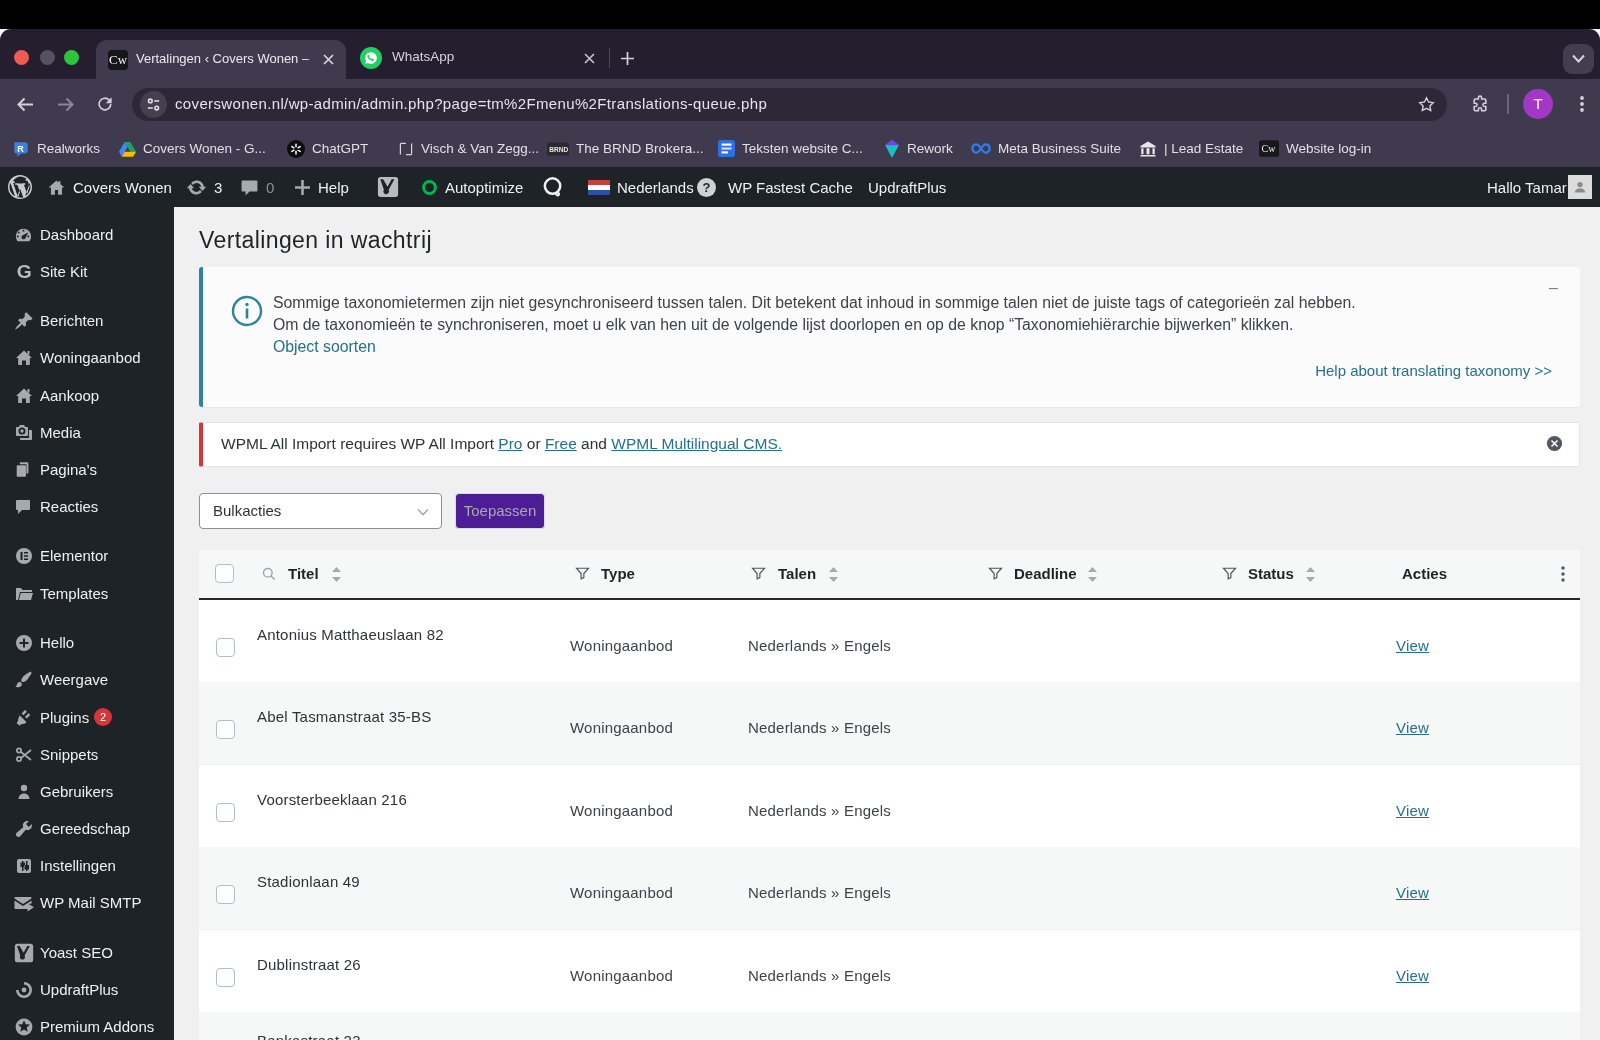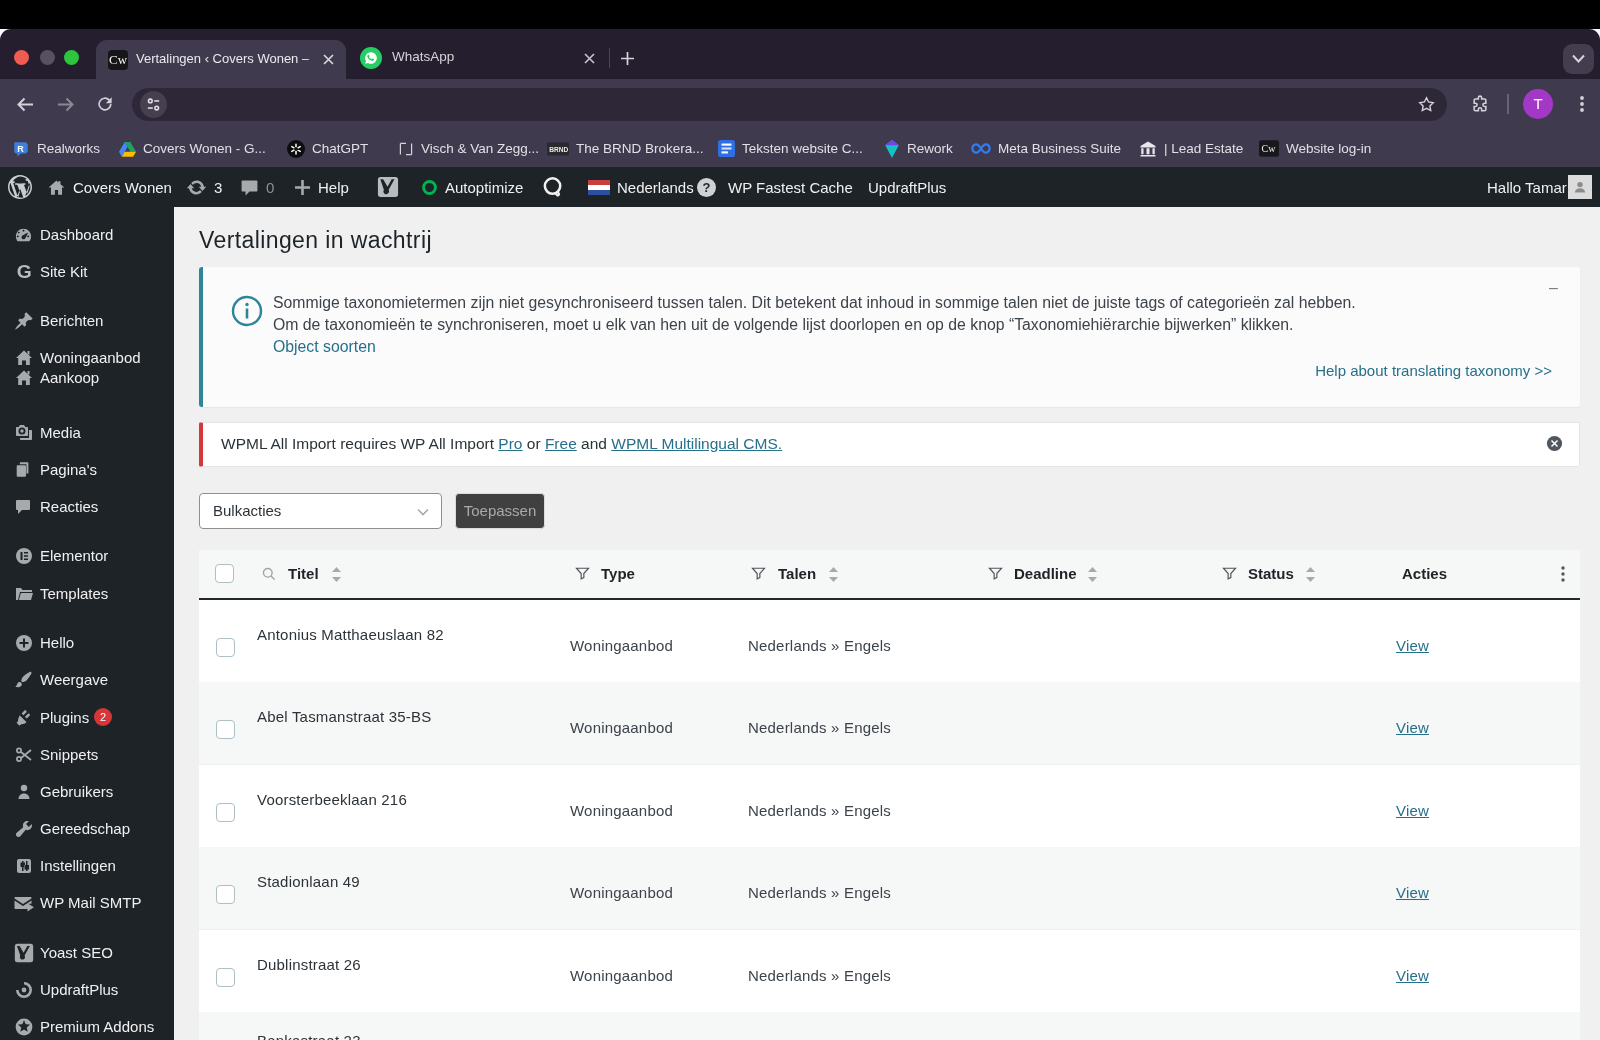--- a/index.html
+++ b/index.html
@@ -25,21 +25,21 @@
 #content { position:absolute; left:174px; top:0; width:1426px; height:833px; }
 h1 { position:absolute; left:25px; top:20px; font-size:23px; font-weight:500; color:#1d2327; letter-spacing:0.4px; }
 
 #infobox { position:absolute; left:25px; top:60px; width:1381px; height:140px; background:#fbfbfc; border-left:4px solid #2d8598; border-radius:3px; box-shadow:0 1px 1px rgba(0,0,0,.04); }
 #infobox .txt { position:absolute; left:70px; top:25px; font-size:15.8px; line-height:22px; color:#3c434a; }
 a.teal { color:#26708a; text-decoration:none; }
 
 #redbox { position:absolute; left:25px; top:215px; width:1381px; height:45px; background:#fff; border:1px solid #e3e4e6; border-left:4px solid #d63638; border-radius:2px; font-size:15.5px; color:#2c3338; }
 
 #bulksel { position:absolute; left:25px; top:286px; width:243px; height:36px; background:#fff; border:1px solid #8c8f94; border-radius:4px; font-size:15px; color:#2c3338; line-height:34px; padding-left:13px; }
-#apply { position:absolute; left:281px; top:286px; width:90px; height:36px; background:#404040; border:1px solid #dcdcde; border-radius:4px; font-size:15px; color:#a7aaad; text-align:center; line-height:34px; }
+#apply { position:absolute; left:281px; top:286px; width:90px; height:36px; background:#4c1d95; border:1px solid #dcdcde; border-radius:4px; font-size:15px; color:#a7aaad; text-align:center; line-height:34px; }
 
 #thead { position:absolute; left:25px; top:343px; width:1381px; height:50px; background:#f6f7f7; border-bottom:2px solid #23282d; }
 .row { position:absolute; left:25px; width:1381px; height:82px; }
 .row.alt { background:#f6f7f7; }
 .row.w { background:#fff; }
 .cb { position:absolute; width:19px; height:19px; background:#fff; border:1px solid #aebfc6; border-radius:4px; }
 .cell { position:absolute; font-size:15px; letter-spacing:0.2px; color:#3c434a; }
 .title { position:absolute; font-size:15px; letter-spacing:0.2px; color:#2c3338; }
 .view { position:absolute; font-size:15px; letter-spacing:0.2px; color:#26708a; text-decoration:underline; }
 .hdr { position:absolute; font-size:15px; font-weight:bold; color:#1d2327; top:15px; }
@@ -88,20 +88,21 @@
   <div id="urlpill">
     <div style="position:absolute;left:8px;top:3px;width:27px;height:27px;border-radius:50%;background:#453f4f;"></div>
       <svg style="position:absolute;left:13px;top:8px;" width="17" height="17" viewBox="0 0 24 24">
         <g stroke="#e2dee6" stroke-width="2.2" fill="none">
           <circle cx="7.5" cy="7" r="2.6"></circle>
           <path d="M13 7h7"></path>
           <path d="M4 17h7"></path>
           <circle cx="16.5" cy="17" r="2.6"></circle>
         </g>
       </svg>
+    <div style="position:absolute;left:43px;top:7px;font-size:15px;letter-spacing:0.35px;color:#e7e4ea;white-space:nowrap;">coverswonen.nl/wp-admin/admin.php?page=tm%2Fmenu%2Ftranslations-queue.php</div>
     <svg style="position:absolute;left:1285px;top:7px;" width="19" height="19" viewBox="0 0 24 24">
         <path fill="none" stroke="#d4d0d9" stroke-width="1.8" d="M12 3.5l2.6 5.3 5.9.9-4.2 4.1 1 5.8-5.3-2.8-5.3 2.8 1-5.8-4.2-4.1 5.9-.9z"></path>
       </svg>
   </div>
   <svg style="position:absolute;left:1470px;top:15px;" width="20" height="20" viewBox="0 0 24 24">
       <path fill="none" stroke="#d4d0d9" stroke-width="1.9" d="M10 4.5a2 2 0 0 1 4 0V6h3.5A1.5 1.5 0 0 1 19 7.5V11h-1.5a2 2 0 0 0 0 4H19v3.5a1.5 1.5 0 0 1-1.5 1.5H14v-1.5a2 2 0 0 0-4 0V20H6.5A1.5 1.5 0 0 1 5 18.5V15h1.5a2 2 0 0 0 0-4H5V7.5A1.5 1.5 0 0 1 6.5 6H10z"></path>
     </svg>
   <div style="position:absolute;left:1507px;top:15px;width:2px;height:20px;background:#6a6372;"></div>
   <div style="position:absolute;left:1523px;top:10px;width:30px;height:30px;border-radius:50%;background:#a438c6;color:#fff;font-size:15px;text-align:center;line-height:30px;">T</div>
   <svg style="position:absolute;left:1572px;top:15px;" width="20" height="20" viewBox="0 0 20 20">
@@ -283,21 +284,21 @@
         <span class="lbl">Berichten</span>
       </div>
     <div class="mi" style="top:132px;">
         <svg width="20" height="20" viewBox="0 0 20 20">
           <path fill="#a7aaad" d="M10 2.6L18 10h-2.2v7H12v-4.5H8V17H4.2v-7H2z"></path>
           <path fill="#1d2327" d="M13.2 4.5V3h1.8v3.2z" opacity="0"></path>
           <path fill="#a7aaad" d="M13.5 3h2v3.5h-2z"></path>
         </svg>
         <span class="lbl">Woningaanbod</span>
       </div>
-    <div class="mi" style="top:152px;">
+    <div class="mi" style="top:170px;">
         <svg width="20" height="20" viewBox="0 0 20 20">
           <path fill="#a7aaad" d="M10 2.6L18 10h-2.2v7H12v-4.5H8V17H4.2v-7H2z"></path>
           <path fill="#a7aaad" d="M13.5 3h2v3.5h-2z"></path>
         </svg>
         <span class="lbl">Aankoop</span>
       </div>
     <div class="mi" style="top:207px;">
         <svg width="20" height="20" viewBox="0 0 20 20">
           <path fill="#a7aaad" d="M2 5c0-.6.4-1 1-1h1.7L6 2h4l1.3 2H13c.6 0 1 .4 1 1v7c0 .6-.4 1-1 1H3c-.6 0-1-.4-1-1V5zm6 6.5A3.5 3.5 0 1 0 8 4.5a3.5 3.5 0 0 0 0 7zm0-1.8a1.7 1.7 0 1 1 0-3.4 1.7 1.7 0 0 1 0 3.4zM15 7h2c.6 0 1 .4 1 1v8c0 .6-.4 1-1 1H7c-.6 0-1-.4-1-1v-1h9V7z"></path>
         </svg>

